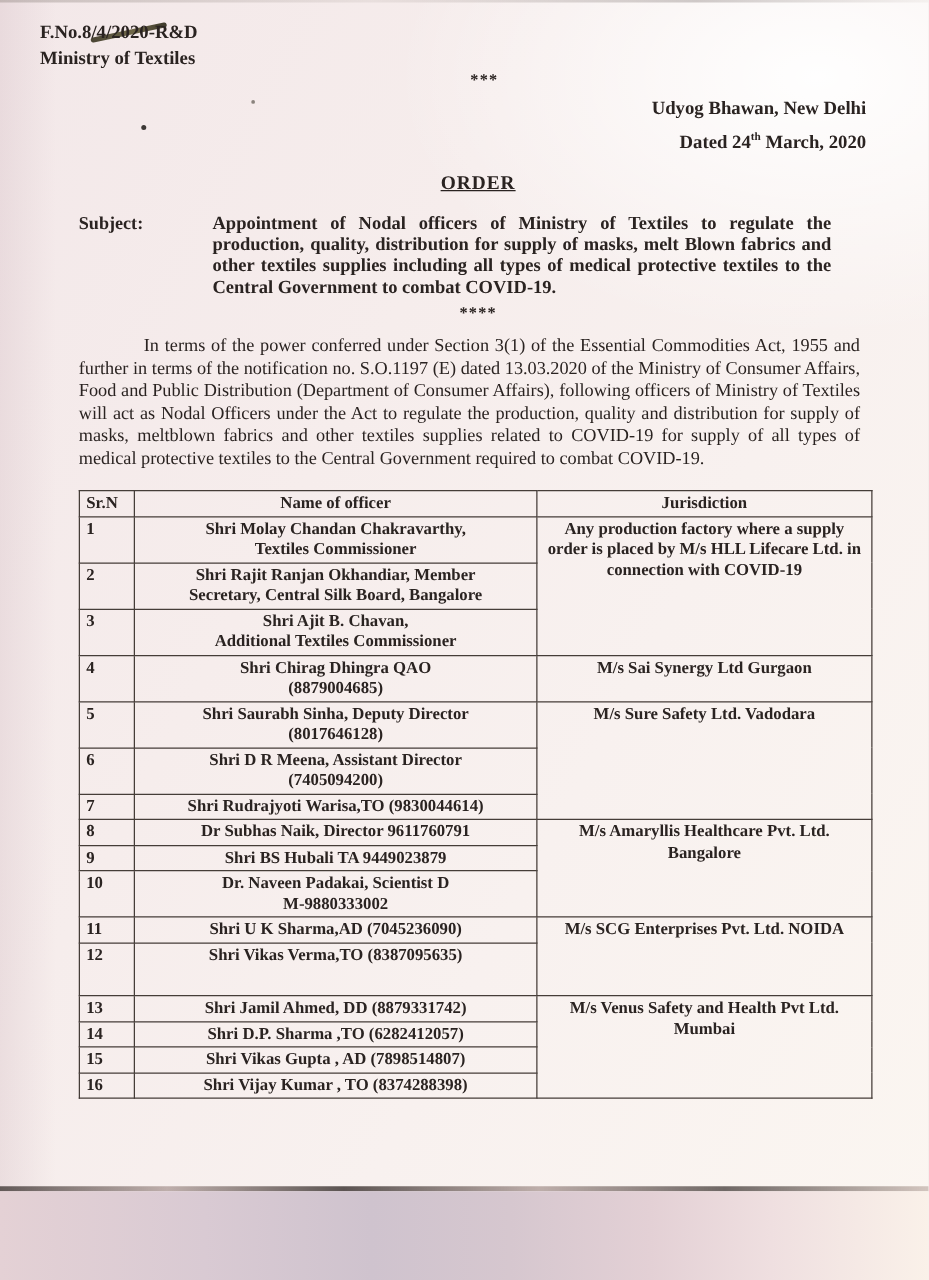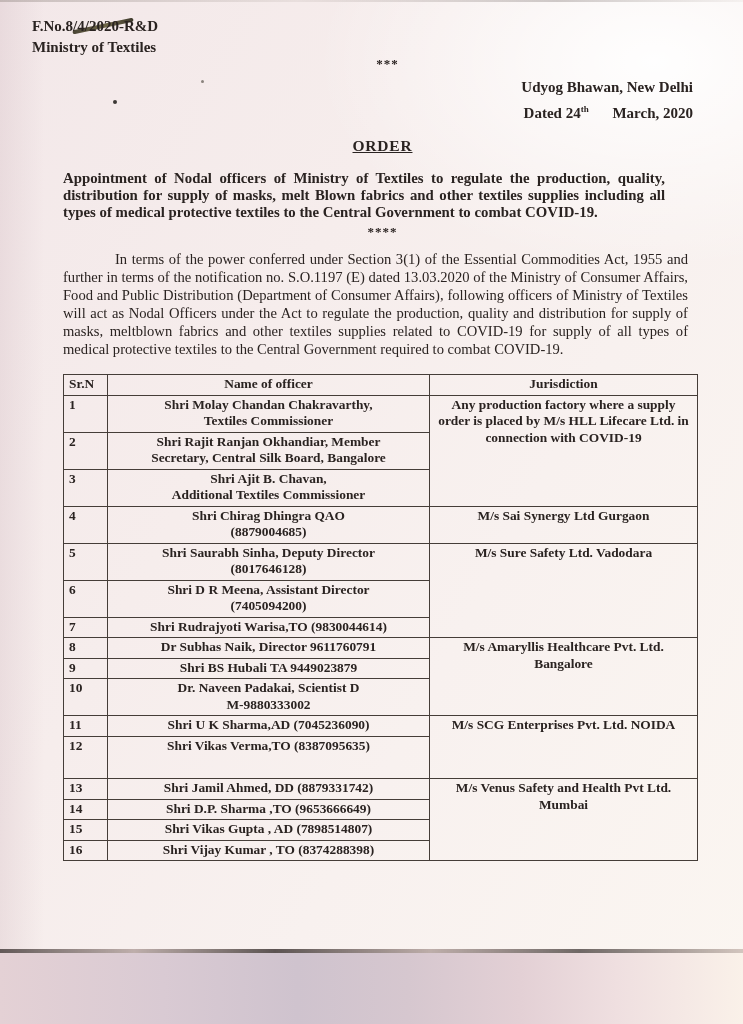--- a/index.html
+++ b/index.html
@@ -19,21 +19,21 @@
     background:linear-gradient(90deg,#4a4535,#6f6748 55%,#3e3a2c); border-radius:2px; transform:rotate(-12deg); }
   .dot-a { position:absolute; top:100px; left:113px; width:4px; height:4px; background:#3c3835; border-radius:50%; }
   .dot-b { position:absolute; top:80px; left:201px; width:3px; height:3px; background:#8a837d; border-radius:50%; }
 
   .doc { position:absolute; top:0; left:0; right:0; bottom:74px; padding-top:16px; }
 
   .head-center { margin-left:32px; font-size:15px; line-height:21px; font-weight:bold; }
   .head-sep { text-align:center; margin-left:32px; font-size:13px; line-height:12px; font-weight:bold; letter-spacing:1px; }
 
   .addr-block { text-align:right; padding-right:50px; font-size:15px; line-height:22px; font-weight:bold; margin-top:6px;padding-left:32px; }
-  .addr-block sup { font-size:9px; margin-right:20px; }
+  .addr-block sup { font-size:9px; margin-right:0; }
 
   .order-title { text-align:center; margin:13px 0 0 22px; font-size:15.5px; font-weight:bold;
     text-decoration:underline; letter-spacing:0.8px; }
 
   .subject-row { display:flex; margin:15px 78px 0 63px; }
   .subject-label { flex:none; width:107px; font-size:14.5px; font-weight:bold; }
   .subject-text { flex:1; font-size:14.8px; line-height:17px; font-weight:bold; text-align:justify; }
 
   .sep4 { text-align:center; margin:3px 0 0 22px; font-size:13px; font-weight:bold; letter-spacing:1px; }
 
@@ -67,20 +67,21 @@
     <div class="head-sep">***</div>
 
     <div class="addr-block">
       <div>Udyog Bhawan, New Delhi</div>
       <div><span>Dated 24</span><sup>th</sup><span> March, 2020</span></div>
     </div>
 
     <div class="order-title">ORDER</div>
 
     <div class="subject-row">
+      <div class="subject-label">Subject:</div>
       <div class="subject-text">Appointment of Nodal officers of Ministry of Textiles to regulate the production, quality, distribution for supply of masks, melt Blown fabrics and other textiles supplies including all types of medical protective textiles to the Central Government to combat COVID-19.</div>
     </div>
 
     <div class="sep4">****</div>
 
     <p class="body-par">In terms of the power conferred under Section 3(1) of the Essential Commodities Act, 1955 and further in terms of the notification no. S.O.1197 (E) dated 13.03.2020 of the Ministry of Consumer Affairs, Food and Public Distribution (Department of Consumer Affairs), following officers of Ministry of Textiles will act as Nodal Officers under the Act to regulate the production, quality and distribution for supply of masks, meltblown fabrics and other textiles supplies related to COVID-19 for supply of all types of medical protective textiles to the Central Government required to combat COVID-19.</p>
 
     <table class="officers">
       <colgroup>
           <col style="width:44px">
@@ -157,21 +158,21 @@
             <td class="c-name">Shri Vikas Verma,TO (8387095635)</td>
           </tr>
           <tr>
             <td class="c-sr">13</td>
             <td class="c-name">Shri Jamil Ahmed, DD (8879331742)</td>
             <td class="c-jur" rowspan="4">M/s Venus Safety and Health Pvt Ltd.
 Mumbai</td>
           </tr>
           <tr>
             <td class="c-sr">14</td>
-            <td class="c-name">Shri D.P. Sharma ,TO (9653666649)</td>
+            <td class="c-name">Shri D.P. Sharma ,TO (6282412057)</td>
           </tr>
           <tr>
             <td class="c-sr">15</td>
             <td class="c-name">Shri Vikas Gupta , AD (7898514807)</td>
           </tr>
           <tr>
             <td class="c-sr">16</td>
             <td class="c-name">Shri Vijay Kumar , TO (8374288398)</td>
           </tr>
         </tbody>

